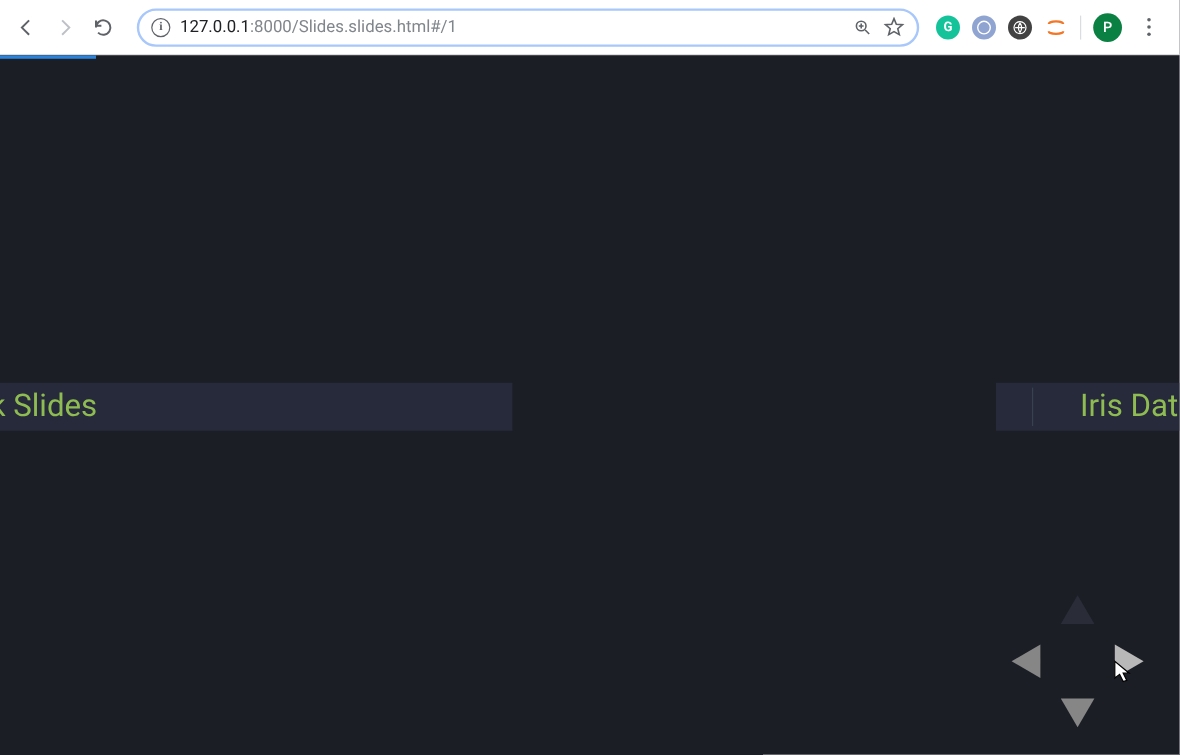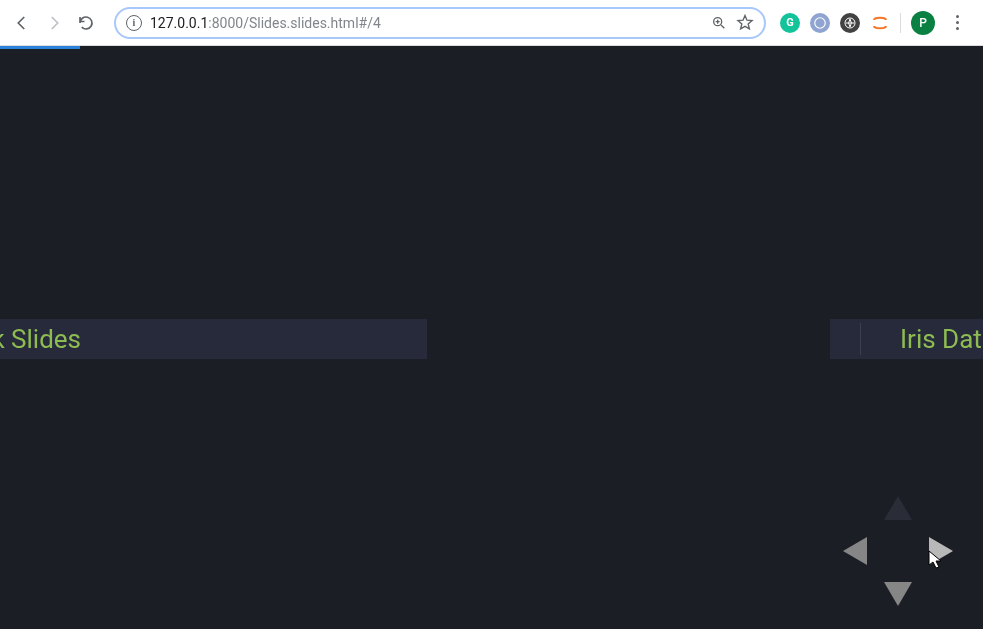--- a/index.html
+++ b/index.html
@@ -234,21 +234,21 @@
       </svg>
   </div>
   <div class="nav-btn">
     <svg width="18" height="18" viewBox="0 0 24 24" fill="none" stroke="#5f6368" stroke-width="2.2">
         <path d="M4 12a8 8 0 1 1 2.3 5.6M4 4v6h6"></path>
       </svg>
   </div>
   <div class="address-bar">
     <span class="info-icon">i</span>
     <span class="url-text">
-      <span class="url-host">127.0.0.1</span><span class="url-path">:8000/Slides.slides.html#/4</span>
+      <span class="url-host">127.0.0.1</span><span class="url-path">:8000/Slides.slides.html#/1</span>
     </span>
     <span class="addr-icon">
       <svg width="16" height="16" viewBox="0 0 24 24" fill="none" stroke="#5f6368" stroke-width="2">
           <circle cx="10" cy="10" r="6"></circle>
           <path d="M15 15l5 5M7 10h6M10 7v6"></path>
         </svg>
     </span>
     <span class="addr-icon">
       <svg width="18" height="18" viewBox="0 0 24 24" fill="none" stroke="#5f6368" stroke-width="1.8">
           <path d="M12 2l2.6 6.3 6.8.5-5.2 4.4 1.7 6.6L12 16.4 6.1 19.8l1.7-6.6L2.6 8.8l6.8-.5z"></path>

